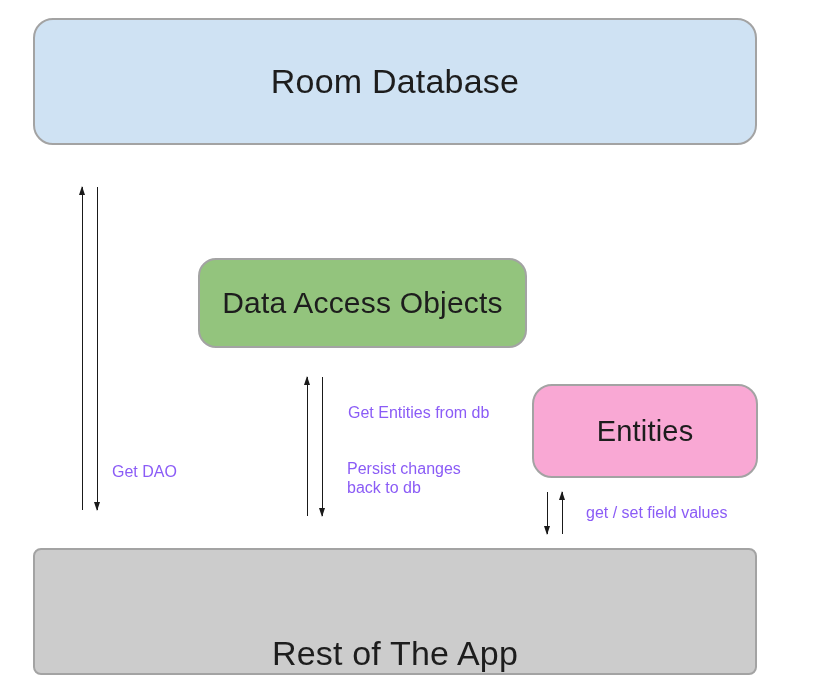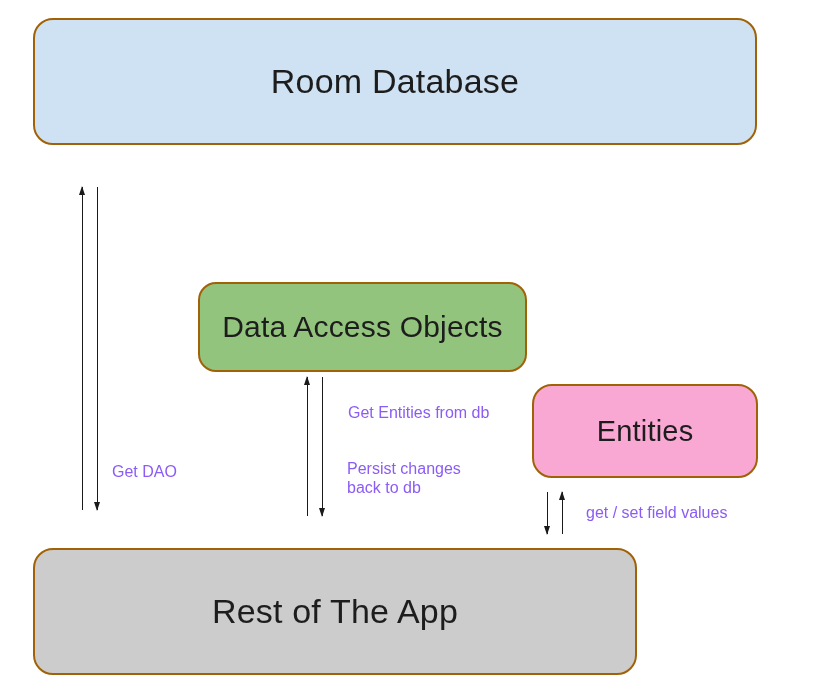--- a/index.html
+++ b/index.html
@@ -12,21 +12,21 @@
     position: relative;
     width: 819px;
     height: 692px;
     background: #ffffff;
     overflow: hidden;
   }
   
   .box {
     position: absolute;
     box-sizing: border-box;
-    border: 2px solid #a16207;
+    border: 2px solid #a3a3a3;
     display: flex;
     align-items: center;
     justify-content: center;
     color: #1d1d1d;
   }
   .box .box-label {
     white-space: nowrap;
     letter-spacing: 0.2px;
   }
   #box-room {
@@ -42,23 +42,24 @@
     font-size: 30px;
   }
   #box-entities {
     left: 532px; top: 384px;
     width: 226px; height: 94px;
     border-radius: 20px;
     font-size: 29px;
   }
   #box-rest {
     left: 33px; top: 548px;
-    width: 604px; height: 127px;
-    border-radius: 20px;
+    width: 724px; height: 127px;
+    border-radius: 8px;
     font-size: 34px;
+    align-items: flex-end;
   }
   
   .varrow {
     position: absolute;
     width: 0;
     border-left: 1.5px solid #1a1a1a;
   }
   .varrow.up::before {
     content: "";
     position: absolute;
@@ -99,21 +100,21 @@
 </style>
 </head>
 <body>
 
 <div class="canvas">
 
   <div class="box" id="box-room" style="background-color: rgb(207, 226, 243);">
     <span class="box-label">Room Database</span>
   </div>
 
-  <div class="box" id="box-dao" style="background-color: rgb(147, 196, 125); margin-top: 24px;">
+  <div class="box" id="box-dao" style="background-color: rgb(147, 196, 125);">
     <span class="box-label">Data Access Objects</span>
   </div>
 
   <div class="box" id="box-entities" style="background-color: #f9a8d4;">
     <span class="box-label">Entities</span>
   </div>
 
   <div class="box" id="box-rest" style="background-color: rgb(204, 204, 204);">
     <span class="box-label">Rest of The App</span>
   </div>

